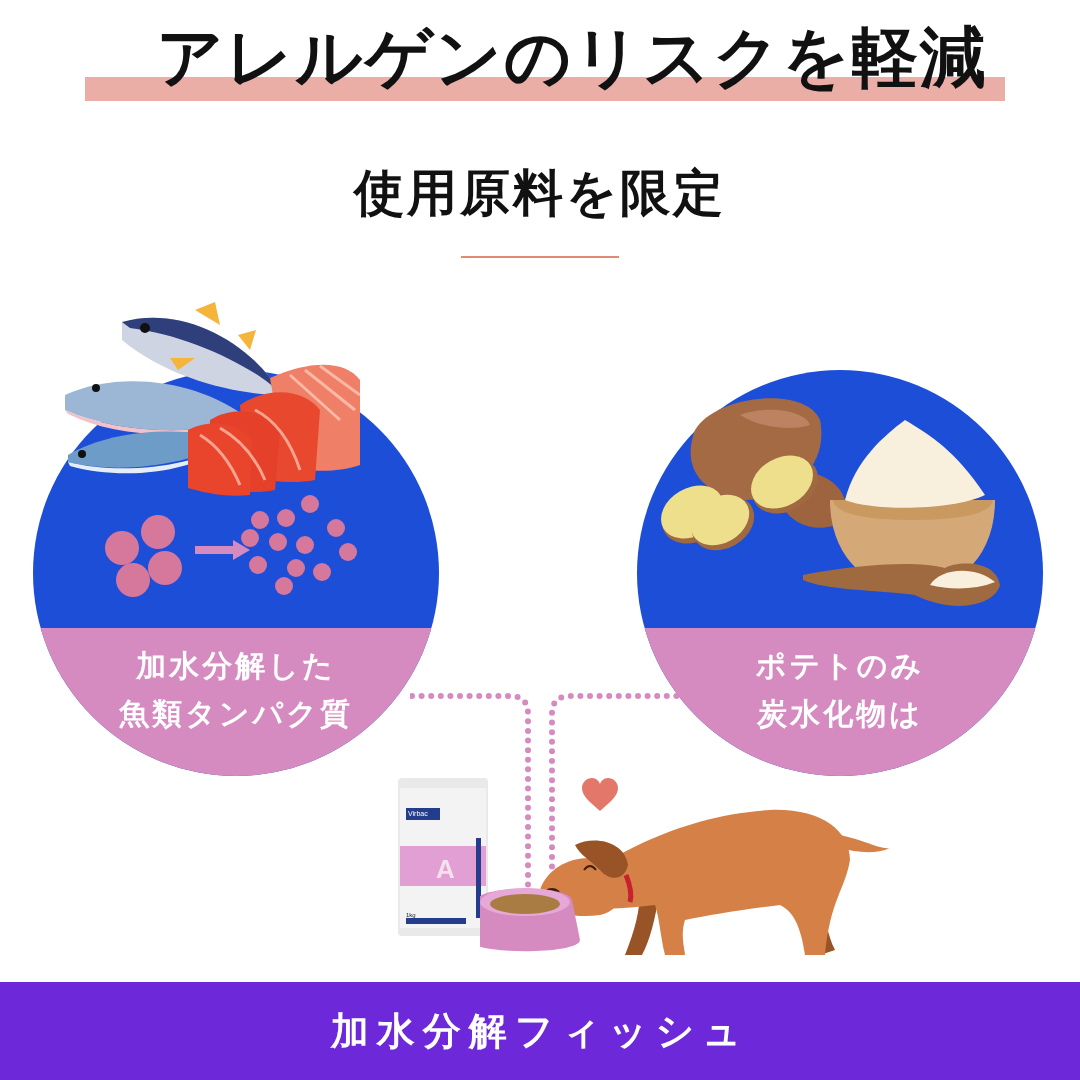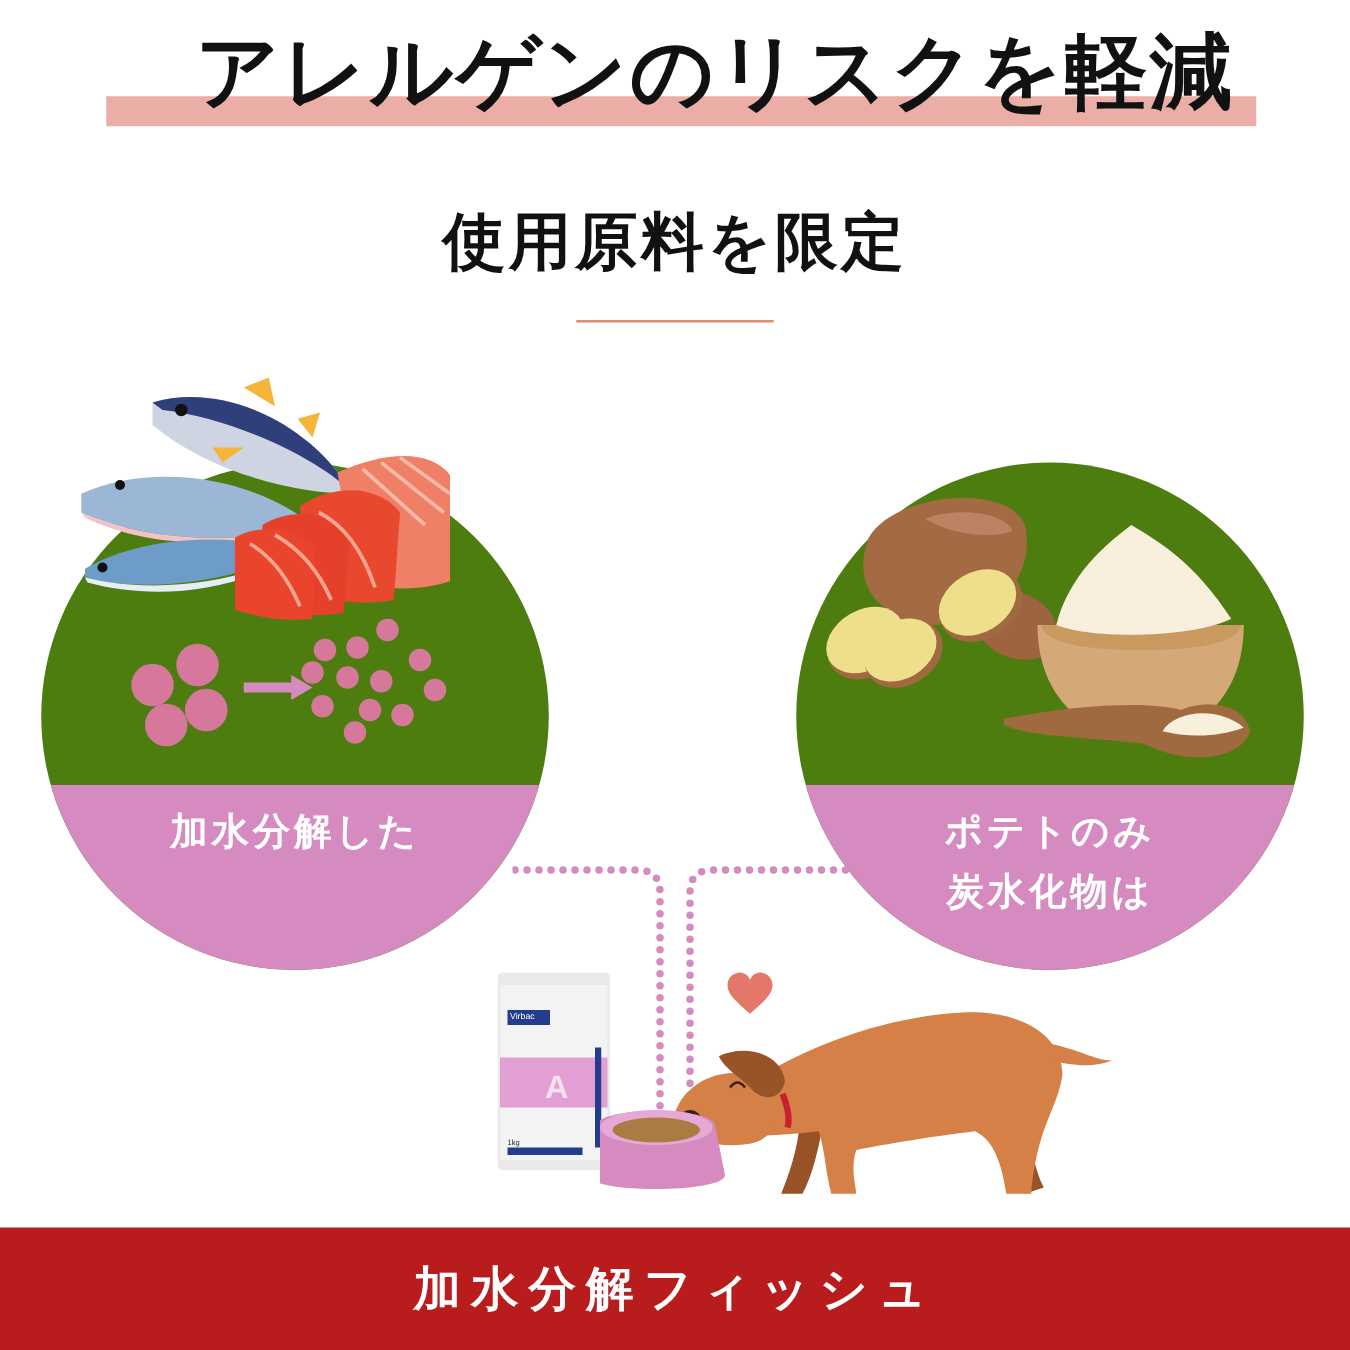--- a/index.html
+++ b/index.html
@@ -15,57 +15,58 @@
     font-size:66px; font-weight:bold; color:#111; letter-spacing:2px; line-height:80px;margin-left:32px;
   }
   .subtitle {
     position:absolute; left:0; top:142px; width:1080px; text-align:center;
     font-size:50px; font-weight:bold; color:#111; letter-spacing:3px; line-height:70px;margin-top:16px;
   }
   .divider { position:absolute; left:461px; top:256px; width:158px; height:2px; background:#e38a77; }
 
   .circle {
     position:absolute; width:406px; height:406px; border-radius:50%; overflow:hidden;
-    background:#4d7c0f;
+    background:#1d4ed8;
   }
   .circle.left { left:33px; top:370px; }
   .circle.right { left:637px; top:370px; }
   .circle .band {
     position:absolute; left:0; top:258px; width:100%; height:150px; background:#d68bc0;
   }
   .circle .label {
     position:absolute; left:0; top:272px; width:100%; text-align:center;
     color:#ffffff; font-size:30px; line-height:48px; letter-spacing:3px; font-weight:bold;
   }
 
   .art { position:absolute; }
   .dots-line { position:absolute; }
 
   .banner {
-    position:absolute; left:0; top:982px; width:1080px; height:98px; background:#b91c1c;
+    position:absolute; left:0; top:982px; width:1080px; height:98px; background:#6d28d9;
   }
   .banner-text {
     position:absolute; left:0; top:0; width:100%; line-height:98px; text-align:center;
     color:#fff; font-size:38px; font-weight:bold; letter-spacing:8px;
   }
 </style>
 </head>
 <body>
 
 <div class="title-wrap">
   <div class="title-bar"></div>
   <div class="title">アレルゲンのリスクを軽減</div>
 </div>
 <div class="subtitle">使用原料を限定</div>
 <div class="divider"></div>
 
 <div class="circle left">
   <div class="band"></div>
   <div class="label">
     <div>加水分解した</div>
+    <div>魚類タンパク質</div>
   </div>
 </div>
 
 <svg class="art" style="left:60px;top:300px" width="300" height="200" viewBox="0 0 300 200">
 
   <g>
     <path d="M80 50 L150 90" stroke="#f5b43a" stroke-width="0"></path>
     <path d="M135 10 L155 2 L160 25 Z" fill="#f5b43a"></path>
     <path d="M178 35 L196 30 L190 50 Z" fill="#f5b43a"></path>
     <path d="M62 22 C120 5, 190 40, 222 95 C180 95, 110 80, 62 40 Z" fill="#cfd4e2"></path>

